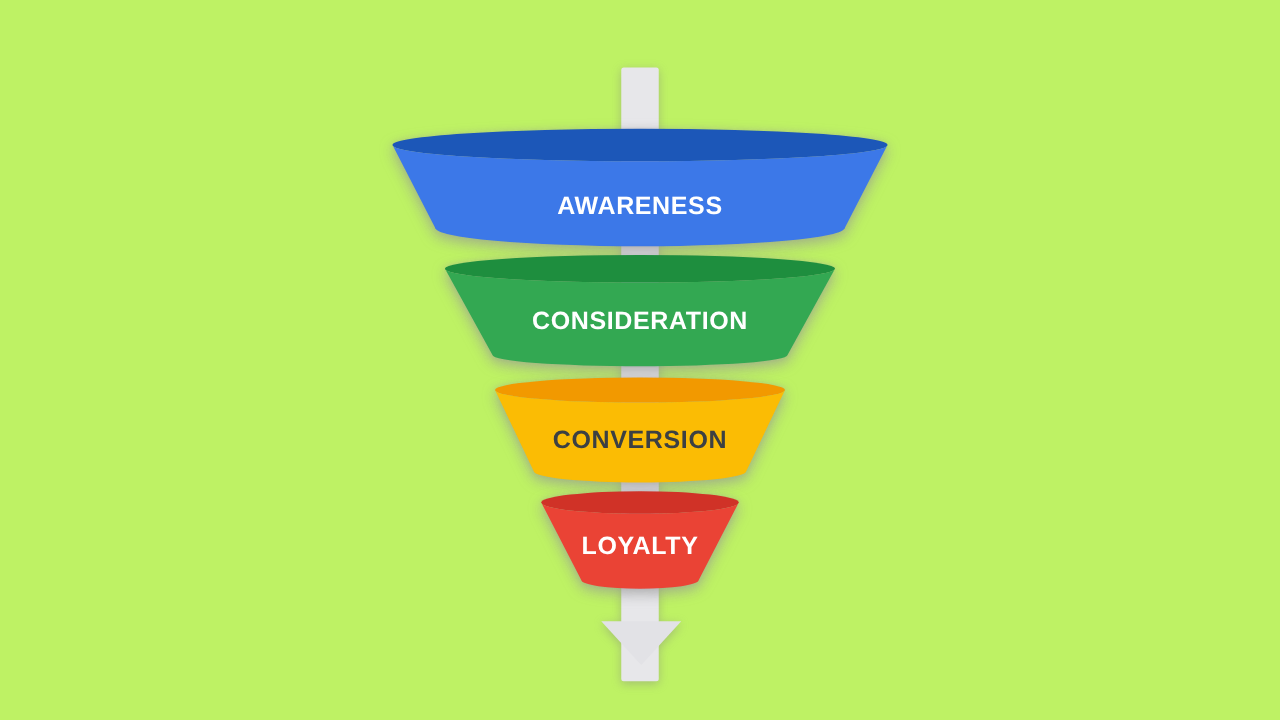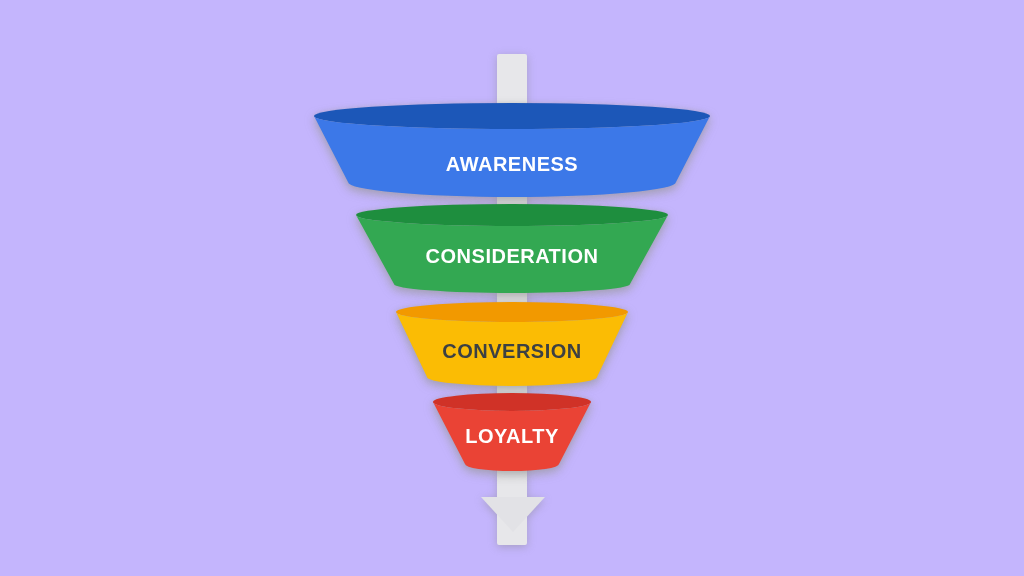--- a/index.html
+++ b/index.html
@@ -4,21 +4,21 @@
 <style>
   html, body {
     margin: 0;
     padding: 0;
     background: #000000;
   }
   .canvas {
     position: relative;
     width: 1024px;
     height: 576px;
-    background: #c4b5fd;
+    background: #bef264;
     overflow: hidden;
     font-family: "Liberation Sans", sans-serif;
   }
   svg { display: block; }
   .stage {
     filter: drop-shadow(0 4px 5px rgba(150,150,150,0.60)) drop-shadow(0 0 2px rgba(150,150,150,0.30));
   }
   .flow-arrow {
     filter: drop-shadow(0 2px 4px rgba(130,130,130,0.45));
   }

